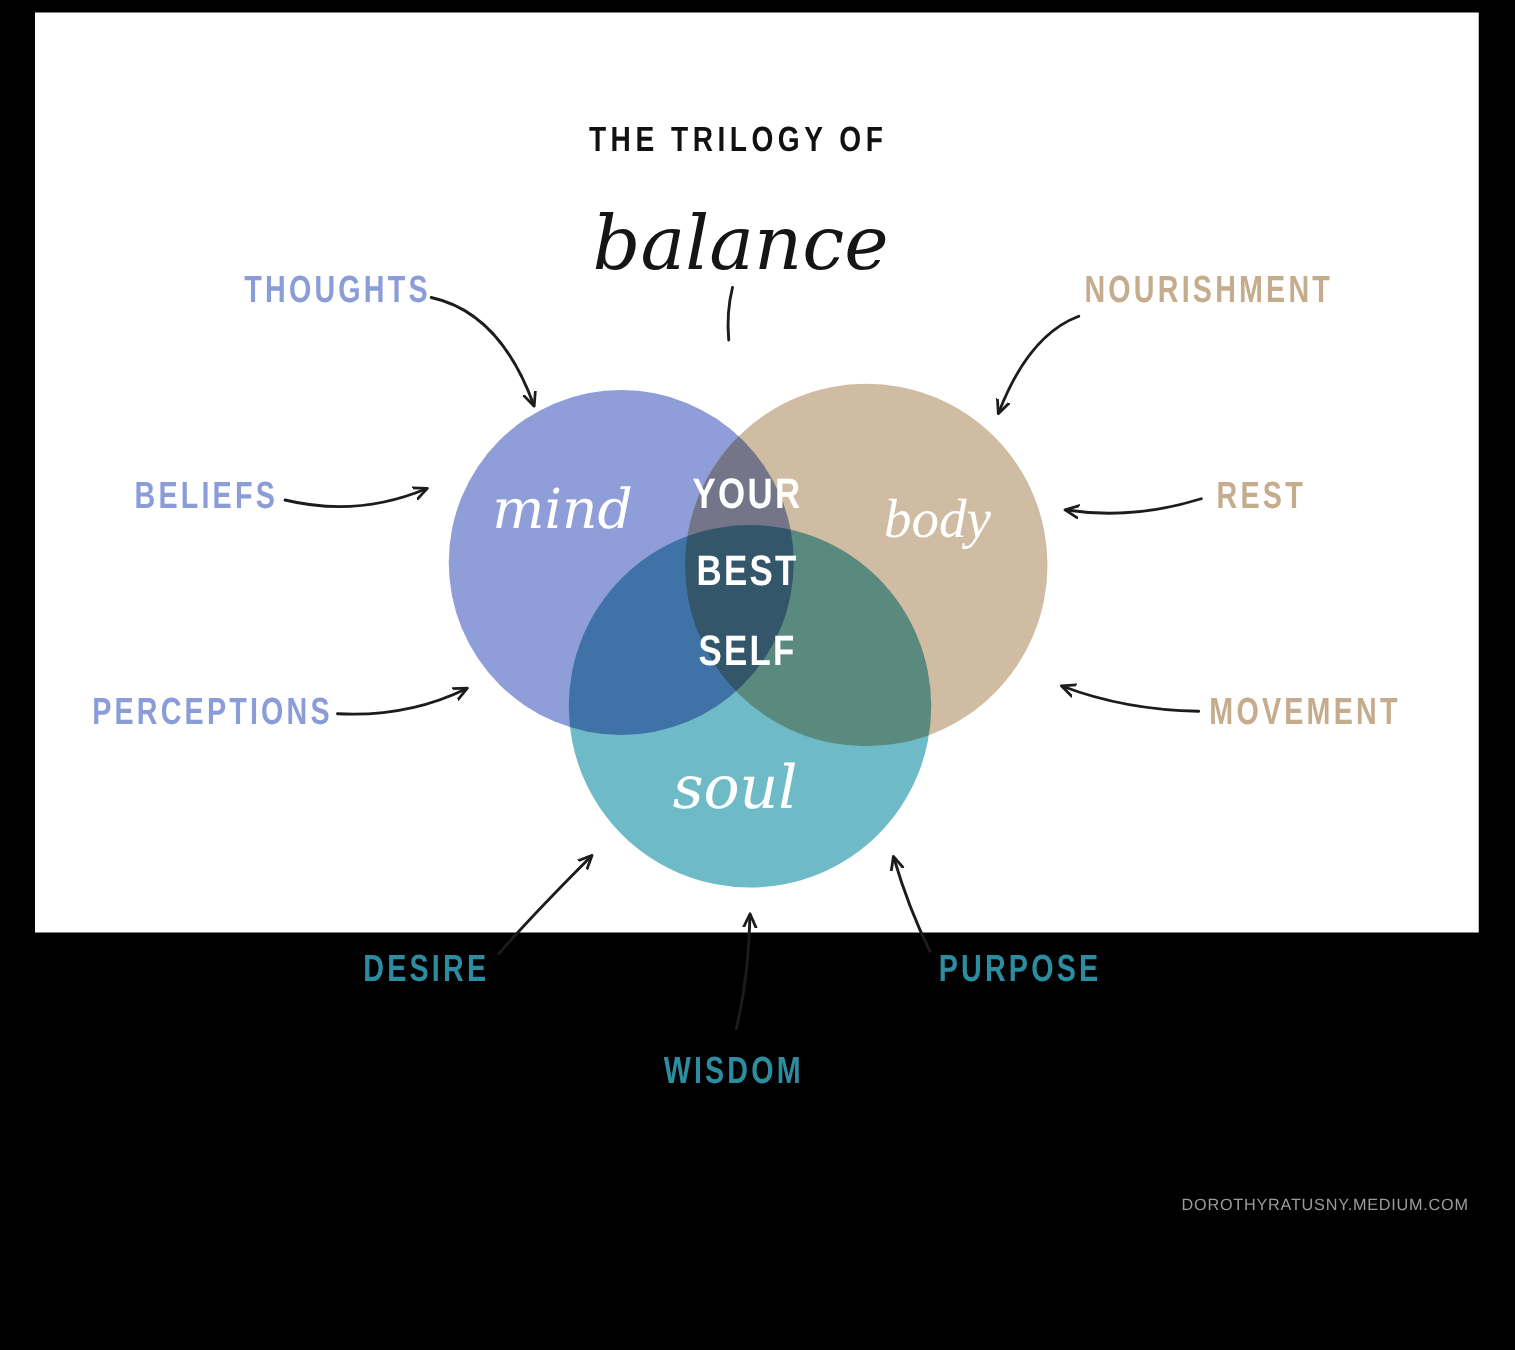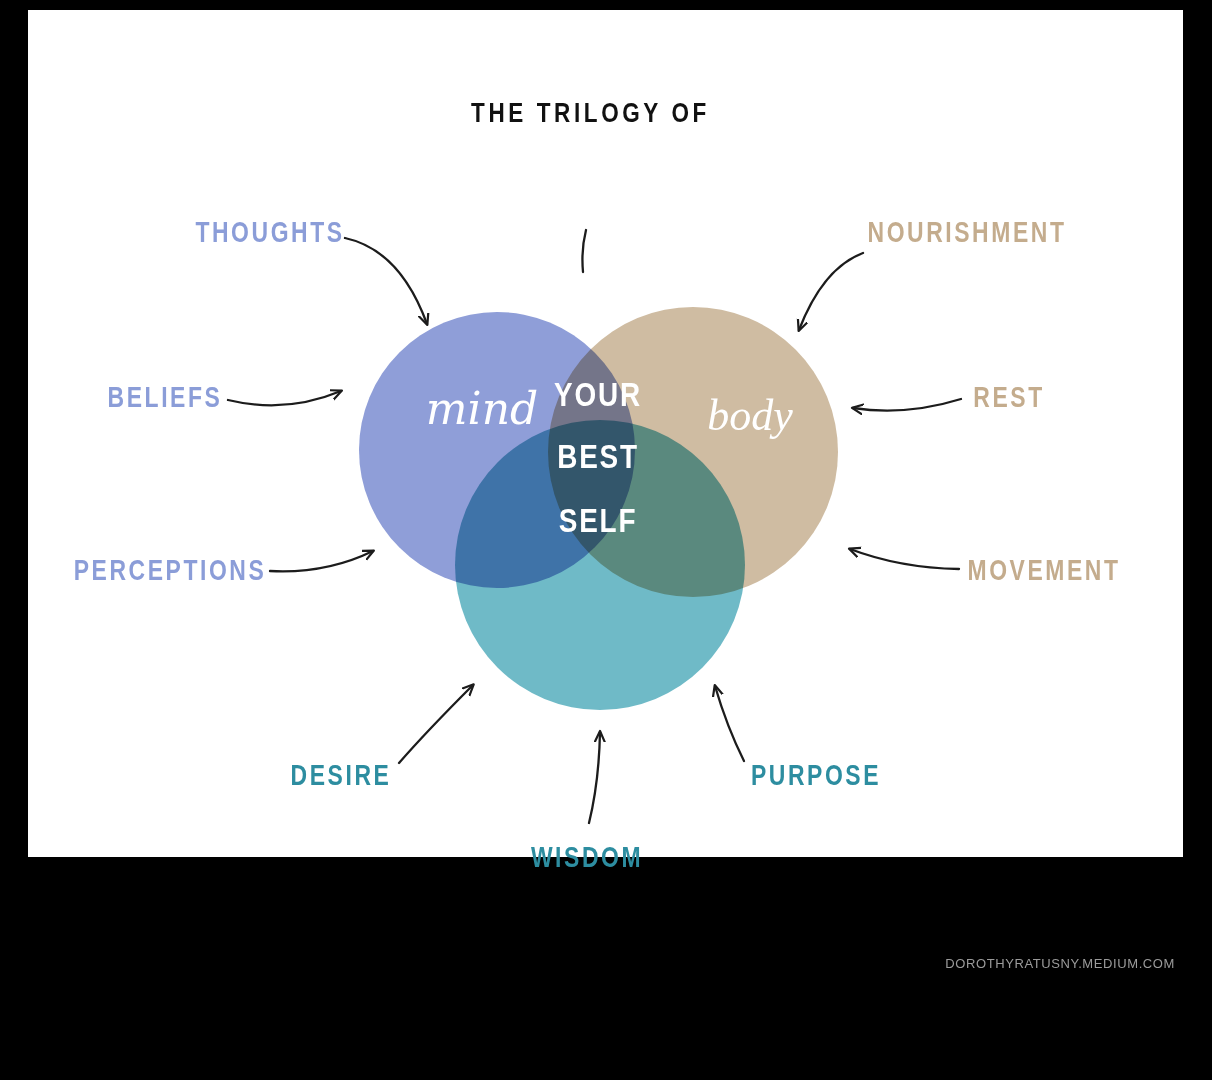--- a/index.html
+++ b/index.html
@@ -1,21 +1,21 @@
 <!DOCTYPE html>
 <html><head>
 <meta charset="utf-8">
 <style>
   html,body{margin:0;padding:0;}
   body{
     width:1212px;height:1080px;background:#000;position:relative;overflow:hidden;
     font-family:"Liberation Sans", sans-serif;
   }
   .canvas{
-    position:absolute;left:28px;top:10px;width:1155px;height:847px;background:#ffffff;
+    position:absolute;left:28px;top:10px;width:1155px;height:736px;background:#ffffff;
   }
   
   .title-top{
     position:absolute;top:88px;left:-15px;width:100%;text-align:center;
     font-weight:bold;font-size:25px;letter-spacing:4px;color:#111;
     transform:scale(0.9,1.12);
   }
   .title-script{
     position:absolute;top:150px;left:-13px;width:100%;text-align:center;
     font-family:"DejaVu Serif", serif;font-style:italic;
@@ -53,20 +53,21 @@
     position:absolute;right:8px;top:946px;color:#9b9b9b;
     font-size:13px;letter-spacing:0.6px;text-align:center;
   }
 </style>
 </head>
 <body>
 
 <div class="canvas">
 
   <div class="title-top">THE TRILOGY OF</div>
+  <div class="title-script">balance</div>
 
   <div class="circles">
     <div class="circle c-mind"></div>
     <div class="circle c-body"></div>
     <div class="circle c-soul"></div>
   </div>
 
   <svg class="arrows" width="1155" height="1025" viewBox="0 0 1155 1025">
     <defs>
       <marker id="ah" markerUnits="userSpaceOnUse" markerWidth="16" markerHeight="14" refX="10" refY="6" orient="auto">
@@ -80,22 +81,23 @@
       <path marker-end="url(#ah)" d="M242,561 Q298,564 345,541"></path>
       <path marker-end="url(#ah)" d="M835,243 Q795,258 771,320"></path>
       <path marker-end="url(#ah)" d="M933,389 Q878,406 825,398"></path>
       <path marker-end="url(#ah)" d="M931,559 Q872,558 822,539"></path>
       <path marker-end="url(#ah)" d="M371,753 Q398,722 445,675"></path>
       <path marker-end="url(#ah)" d="M561,813 Q571,772 572,722"></path>
       <path marker-end="url(#ah)" d="M716,751 Q699,717 687,676"></path>
     </g>
   </svg>
 
-  <div class="circle-label" style="left:422px;top:398px;font-size:44px;margin-left:32px;">mind</div>
+  <div class="circle-label" style="left:422px;top:398px;font-size:44px;">mind</div>
   <div class="circle-label" style="left:722px;top:405px;font-size:44px;font-family:Liberation Serif, serif;">body</div>
+  <div class="circle-label" style="left:560px;top:620px;font-size:48px;">soul</div>
 
   <div class="center-line" style="left:570px;top:385px;">YOUR</div>
   <div class="center-line" style="left:570px;top:447px;">BEST</div>
   <div class="center-line" style="left:570px;top:511px;">SELF</div>
 
   <div class="callout blue" style="left:242px;top:222px;">THOUGHTS</div>
   <div class="callout blue" style="left:137px;top:387px;">BELIEFS</div>
   <div class="callout blue" style="left:142px;top:560px;">PERCEPTIONS</div>
   <div class="callout tan" style="left:939px;top:222px;">NOURISHMENT</div>
   <div class="callout tan" style="left:981px;top:387px;">REST</div>

